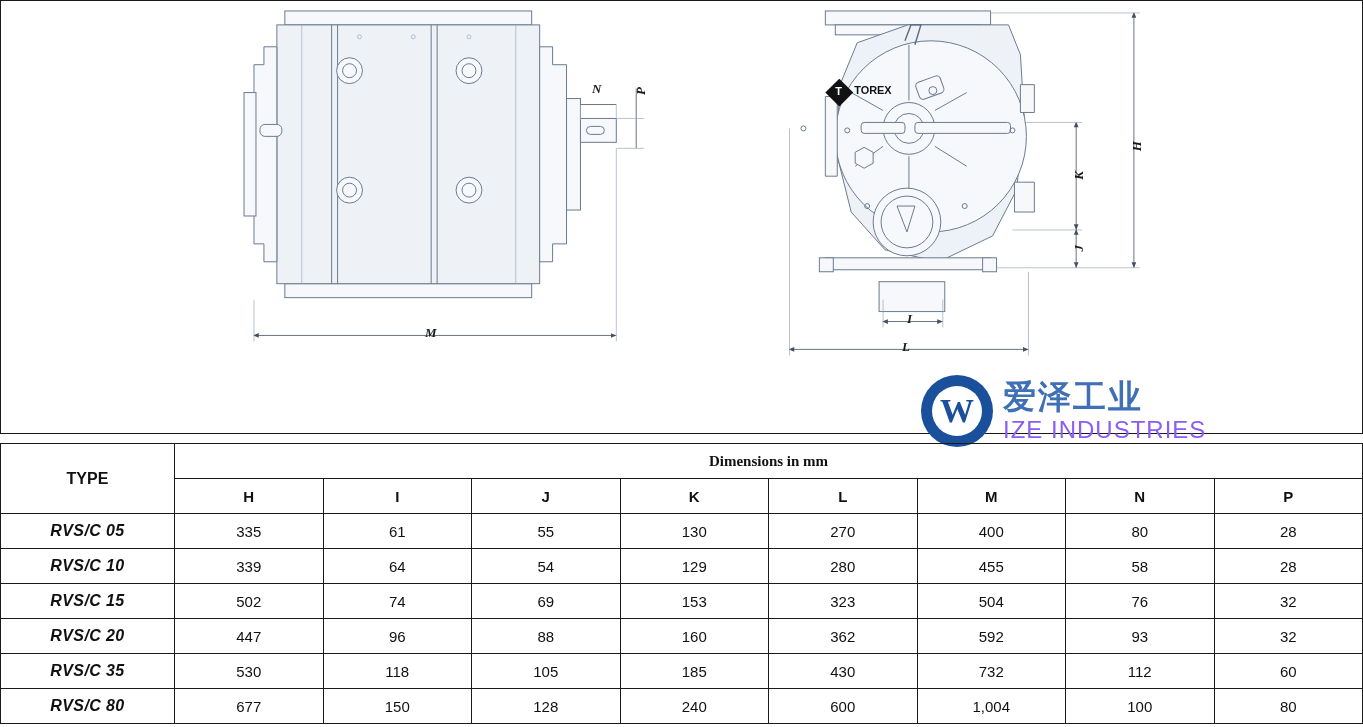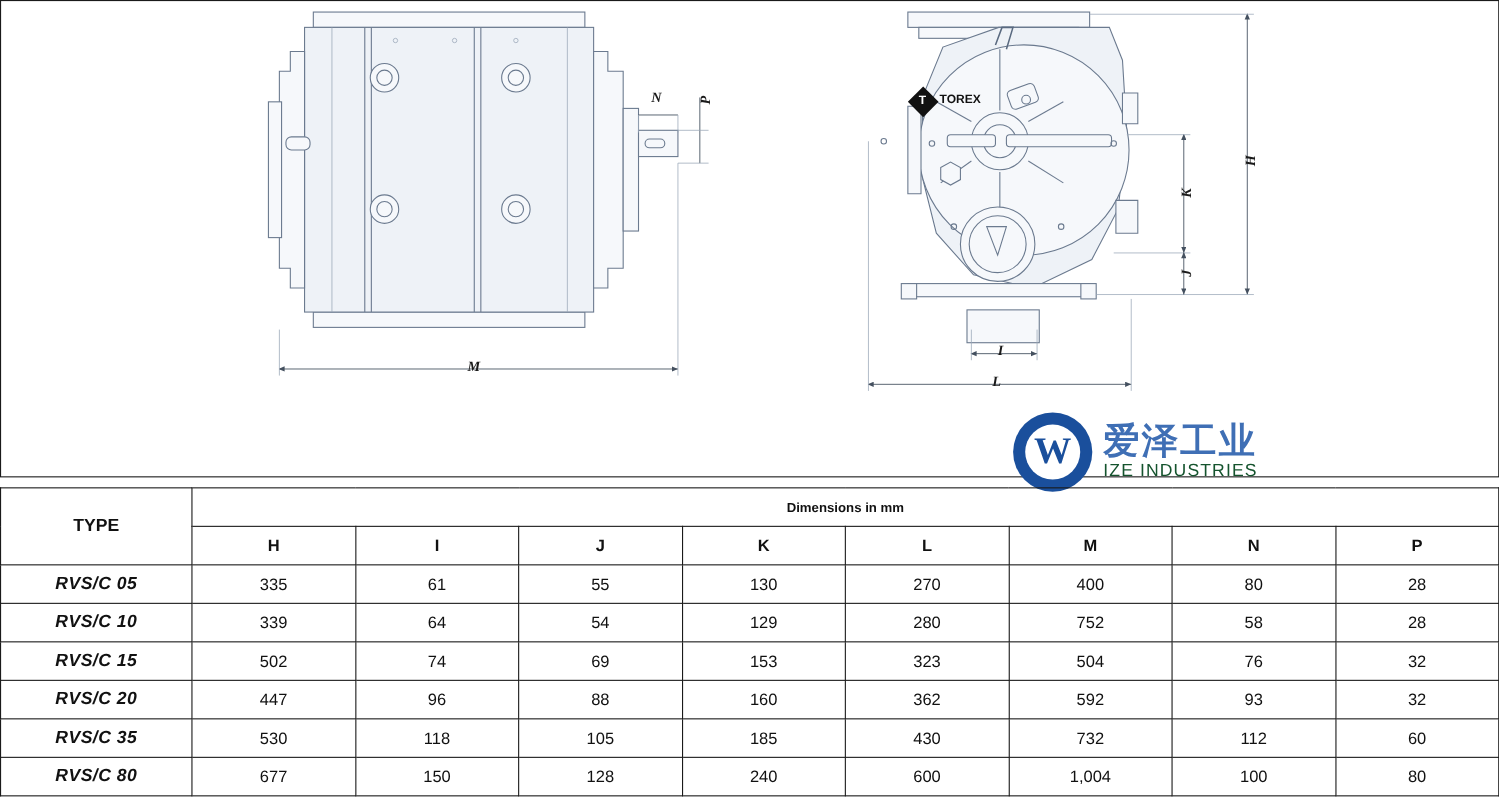--- a/index.html
+++ b/index.html
@@ -73,22 +73,22 @@
   }
   #watermark .wm-text { display: flex; flex-direction: column; line-height: 1.05; justify-content: flex-end; }
   #watermark .wm-cn {
     font-size: 33px;
     font-weight: bold;
     color: #3f6fb5;
     letter-spacing: 2px;
     font-family: "DejaVu Sans", sans-serif;
   }
   #watermark .wm-en {
-    font-size: 16px;
-    color: #14532d;
+    font-size: 24px;
+    color: #8b5cf6;
     letter-spacing: 1px;
     margin-top: 3px;
   }
 
   
   #dims-table {
     position: absolute;
     left: 0;
     top: 443px;
     width: 1363px;
@@ -102,21 +102,22 @@
     font-weight: bold;
     height: 34px;
     padding: 0;
     color: #111111;
   }
   #dims-table .type-head {
     width: 173px;
     font-size: 16px;
   }
   #dims-table .dims-head {
-    font-size: 12px;
+    font-size: 15px;
+    font-family: Liberation Serif, serif;
   }
   #dims-table .type-cell {
     font-size: 16px;
     letter-spacing: 0.4px;
     font-style: italic;
   }
   #dims-table td.val { font-weight: normal; font-size: 15px; }
   .col { width: 148px; }
 </style>
 </head>
@@ -318,21 +319,21 @@
       <td class="val">80</td>
       <td class="val">28</td>
     </tr>
     <tr>
       <td class="type-cell">RVS/C 10</td>
       <td class="val">339</td>
       <td class="val">64</td>
       <td class="val">54</td>
       <td class="val">129</td>
       <td class="val">280</td>
-      <td class="val">752</td>
+      <td class="val">455</td>
       <td class="val">58</td>
       <td class="val">28</td>
     </tr>
     <tr>
       <td class="type-cell">RVS/C 15</td>
       <td class="val">502</td>
       <td class="val">74</td>
       <td class="val">69</td>
       <td class="val">153</td>
       <td class="val">323</td>

